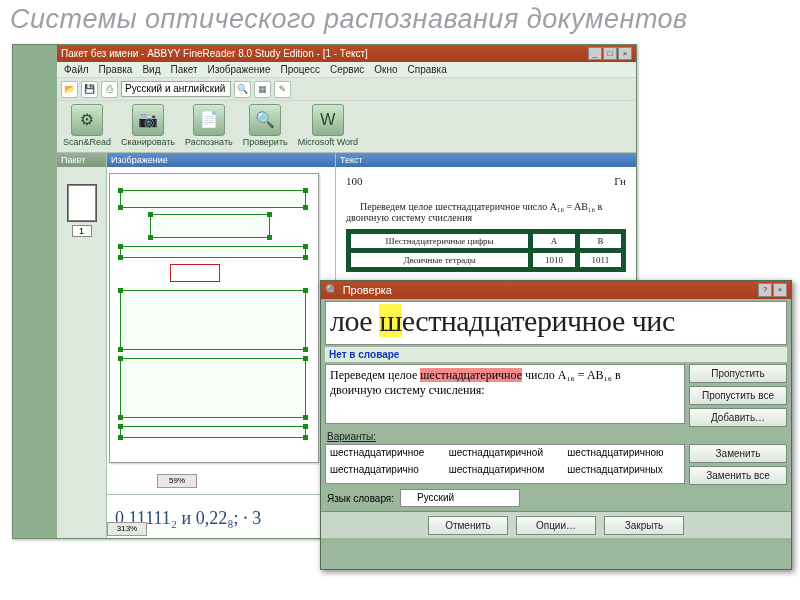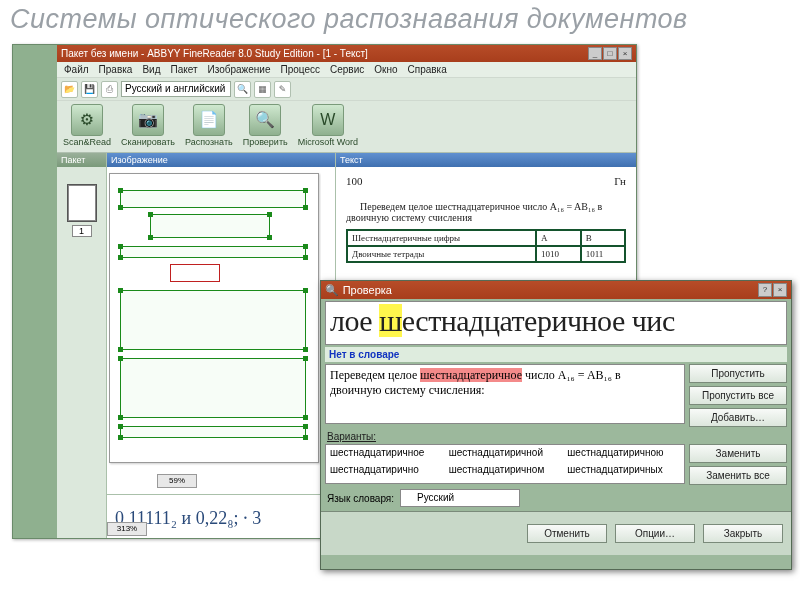--- a/index.html
+++ b/index.html
@@ -30,42 +30,42 @@
   .rgn.g { border-color:#1a8a1a; background:rgba(200,240,200,0.15);}
   .rgn.r { border-color:#c02020; }
   .rgn .hnd { position:absolute; width:5px; height:5px; background:#1a8a1a; }
   .rgn .hnd.tl{top:-3px;left:-3px}.rgn .hnd.tr{top:-3px;right:-3px}.rgn .hnd.bl{bottom:-3px;left:-3px}.rgn .hnd.br{bottom:-3px;right:-3px}
   .bottomstrip { position:absolute; bottom:0; left:50px; right:0; height:44px; background:#fff; border-top:1px solid #aac0aa; font-size:18px; color:#2a4a7a; padding:10px 8px; font-family:"Times New Roman",serif;}
   .rightpanel { position:absolute; top:0; right:0; width:300px; height:260px; background:#fff; }
   .rthdr { height:14px; background:linear-gradient(#6090d0,#4070b0); color:#fff; font-size:9px; padding:0 4px; line-height:14px;}
   .rtcontent { padding:8px 10px; font-family:"Times New Roman",serif; font-size:11px; color:#222;}
   .rtcontent .num { font-size:11px;}
   .rtcontent table { border-collapse:collapse; margin-top:6px; font-size:9px; width:100%;}
-  .rtcontent td,.rtcontent th { border:2px solid #14532d; padding:2px 4px; margin-top:48px;}
+  .rtcontent td,.rtcontent th { border:5px solid #14532d; padding:2px 4px; text-align:center;margin-top:48px;}
   .zoombar { position:absolute; bottom:50px; left:50px; width:40px; height:14px; background:#e8e8e8; border:1px solid #999; font-size:8px; text-align:center; line-height:12px;}
   .zoombar2 { position:absolute; bottom:2px; left:50px; width:40px; height:14px; background:#e8e8e8; border:1px solid #999; font-size:8px; text-align:center; line-height:12px;}
 
   
   .check-window { position:absolute; top:280px; left:320px; width:472px; height:290px; background:#9cb89c; border:1px solid #556a55; box-shadow:2px 2px 6px rgba(0,0,0,0.5);}
   .check-window .titlebar{ height:18px; font-size:11px;}
   .check-window .titlebar .winbtn{height:14px;}
   .preview { margin:2px 4px; height:44px; background:#fff; border:1px solid #888; font-family:"Times New Roman",serif; font-size:30px; letter-spacing:-0.5px; padding:2px 4px; overflow:hidden; white-space:nowrap; color:#222;}
   .preview .hl { background:#fff64d; }
   .noword { margin:2px 4px 0; padding:2px 4px; background:#DEECDE; color:#1134c0; font-size:10px; font-weight:bold;}
   .editrow { display:flex; margin:2px 4px; gap:4px;}
   .editbox { flex:1; background:#fff; border:1px solid #888; height:60px; padding:3px 4px; font-family:"Times New Roman",serif; font-size:12px; line-height:15px;}
   .editbox .bad { background:#f48a8a;margin-top:12px; }
   .btnstack { display:flex; flex-direction:column; gap:3px; width:98px;}
   .dlgbtn { height:19px; background:linear-gradient(#f8faf8,#dce6dc); border:1px solid #7a8a7a; font-size:10px; text-align:center; line-height:17px; color:#222;}
   .variants-lbl { margin:4px 6px 0; font-size:10px; color:#222; text-decoration:underline;}
   .varrow { display:flex; margin:2px 4px; gap:4px;}
   .varbox { flex:1; background:#fff; border:1px solid #888; height:40px; padding:2px 4px; font-size:10px; display:grid; grid-template-columns:1fr 1fr 1fr; column-gap:6px;}
   .langrow { display:flex; align-items:center; gap:6px; margin:4px 6px; font-size:10px;}
   .langsel { width:120px; height:18px; background:#fff; border:1px solid #888; padding:0 16px; line-height:16px;}
-  .dlgbottom { height:44px; border-top:1px solid #7a8a7a; background:#c8d8c8; display:flex; justify-content:flex-end; gap:8px; align-items:center; padding:0 8px; margin-top:4px;}
+  .dlgbottom { height:27px; border-top:1px solid #7a8a7a; background:#c8d8c8; display:flex; justify-content:center; gap:8px; align-items:center; padding:0 8px; margin-top:4px;}
 </style>
 </head>
 <body>
 
 <div class="slide-title">Системы оптического распознавания документов</div>
 
 <div class="app-window">
   <div class="titlebar">
     <span class="tbtext">Пакет без имени - ABBYY FineReader 8.0 Study Edition - [1 - Текст]</span>
     <div class="winbtns">

